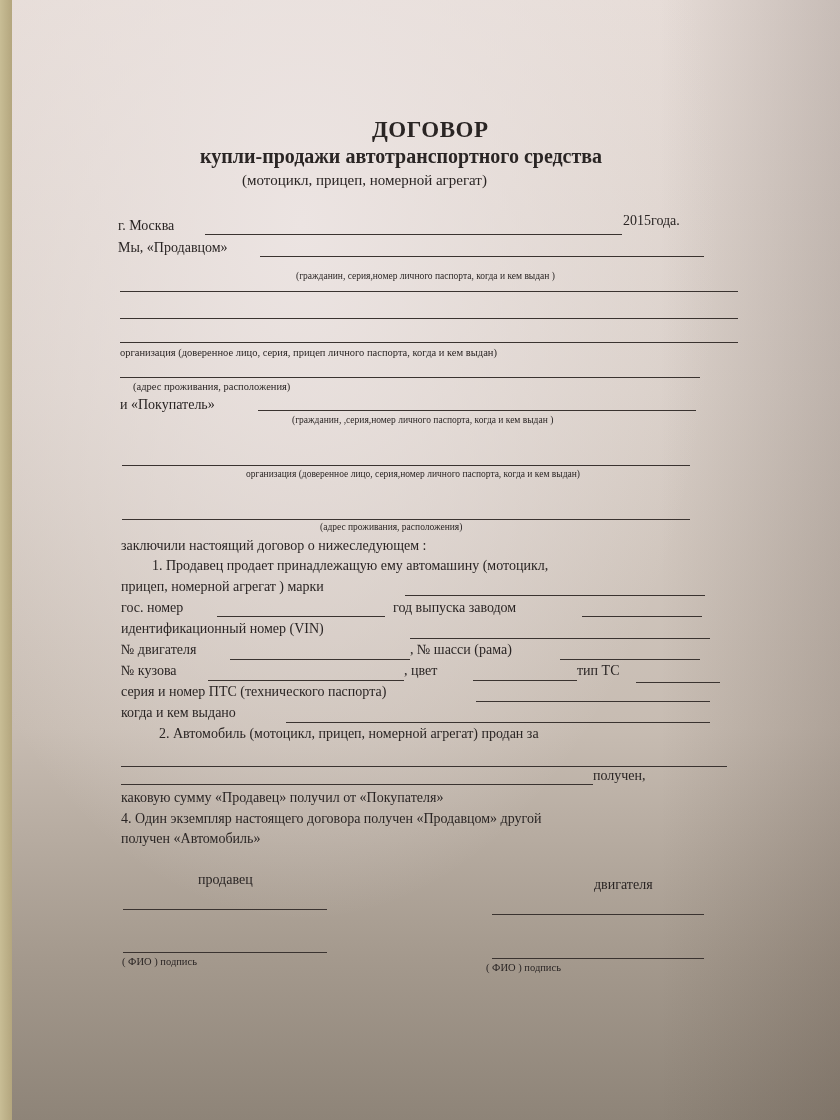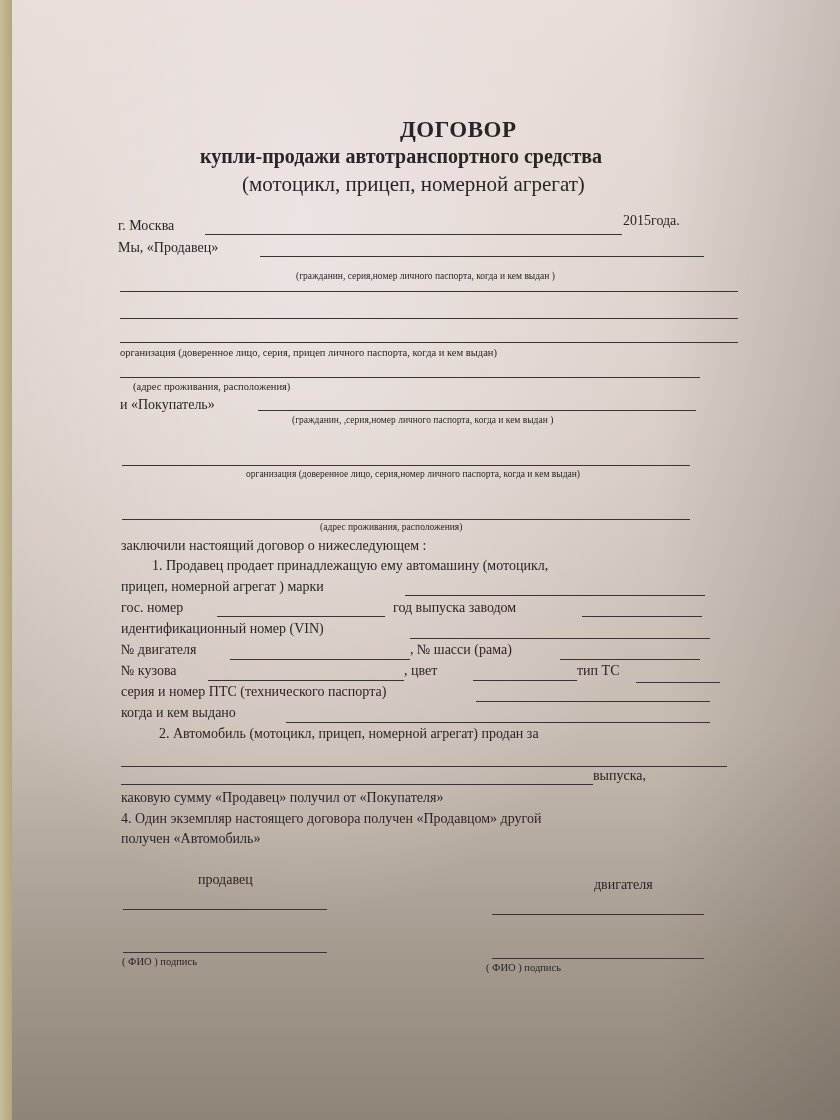--- a/index.html
+++ b/index.html
@@ -17,43 +17,43 @@
     position: absolute; left: 12px; top: 0; width: 828px; height: 1120px;
     background:
       radial-gradient(ellipse at 35% 20%, rgba(236,228,226,1) 0%, rgba(226,218,212,0) 55%),
       linear-gradient(180deg, #e6dcd7 0%, #d9cfc8 35%, #c7bcb2 65%, #a59a8e 85%, #8e8478 100%);
   }
   .paper::after {
     content: ""; position: absolute; right: 0; top: 0; width: 180px; height: 100%;
     background: linear-gradient(90deg, rgba(0,0,0,0) 0%, rgba(60,45,35,0.18) 100%);
   }
   .abs { position: absolute; white-space: nowrap; }
-  .title { font-weight: bold; font-size: 23px; letter-spacing: 0.5px; margin-left: 28px; }
+  .title { font-weight: bold; font-size: 23px; letter-spacing: 0.5px; }
   .subtitle { font-weight: bold; font-size: 20px; }
-  .subtitle2 { font-size: 21px; }
+  .subtitle2 { font-size: 15px; }
   .t { font-size: 14px; }
   .small { font-size: 9.5px; }
   .sm2 { font-size: 10.5px; }
   .line { position: absolute; height: 0; border-top: 1.3px solid #3a3330; }
 </style>
 </head>
 <body>
 
 <div class="edge"></div>
 <div class="paper"></div>
 
 <div class="abs title" style="left:372px; top:117px;">ДОГОВОР</div>
 <div class="abs subtitle" style="left:200px; top:145px;">купли-продажи автотранспортного средства</div>
 <div class="abs subtitle2" style="left:242px; top:172px;">(мотоцикл, прицеп, номерной агрегат)</div>
 
 <div class="abs t" style="left:118px; top:218px;">г. Москва</div>
 <div class="line" style="left:205px; top:234px; width:417px;"></div>
 <div class="abs t" style="left:623px; top:213px;">2015года.</div>
 
-<div class="abs t" style="left:118px; top:240px;">Мы, «Продавец»</div>
+<div class="abs t" style="left:118px; top:240px;">Мы, «Продавцом»</div>
 <div class="line" style="left:260px; top:256px; width:444px;"></div>
 <div class="abs small" style="left:286px; top:271px;padding-left:10px;">(гражданин, серия,номер личного паспорта, когда и кем выдан )</div>
 <div class="line" style="left:120px; top:291px; width:618px;"></div>
 <div class="line" style="left:120px; top:318px; width:618px;"></div>
 <div class="line" style="left:120px; top:342px; width:618px;"></div>
 <div class="abs sm2" style="left:120px; top:347px;">организация (доверенное лицо, серия, прицеп личного паспорта, когда и кем выдан)</div>
 <div class="line" style="left:120px; top:377px; width:580px;"></div>
 <div class="abs sm2" style="left:133px; top:381px;">(адрес проживания, расположения)</div>
 
 <div class="abs t" style="left:120px; top:397px;">и  «Покупатель»</div>
@@ -91,21 +91,21 @@
 
 <div class="abs t" style="left:121px; top:684px;">серия и номер ПТС (технического паспорта)</div>
 <div class="line" style="left:476px; top:701px; width:234px;"></div>
 
 <div class="abs t" style="left:121px; top:705px;">когда и кем выдано</div>
 <div class="line" style="left:286px; top:722px; width:424px;"></div>
 
 <div class="abs t" style="left:159px; top:726px;">2. Автомобиль  (мотоцикл, прицеп, номерной агрегат)   продан  за</div>
 <div class="line" style="left:121px; top:766px; width:606px;"></div>
 <div class="line" style="left:121px; top:784px; width:472px;"></div>
-<div class="abs t" style="left:593px; top:768px;">выпуска,</div>
+<div class="abs t" style="left:593px; top:768px;">получен,</div>
 <div class="abs t" style="left:121px; top:790px;">каковую сумму «Продавец» получил от «Покупателя»</div>
 <div class="abs t" style="left:121px; top:811px;">4. Один экземпляр настоящего договора получен  «Продавцом» другой</div>
 <div class="abs t" style="left:121px; top:831px;">получен  «Автомобиль»</div>
 
 <div class="abs t" style="left:198px; top:872px;">продавец</div>
 <div class="line" style="left:123px; top:909px; width:204px;"></div>
 <div class="line" style="left:123px; top:952px; width:204px;"></div>
 <div class="abs sm2" style="left:122px; top:956px;">(  ФИО ) подпись</div>
 
 <div class="abs t" style="left:594px; top:877px;">двигателя</div>

